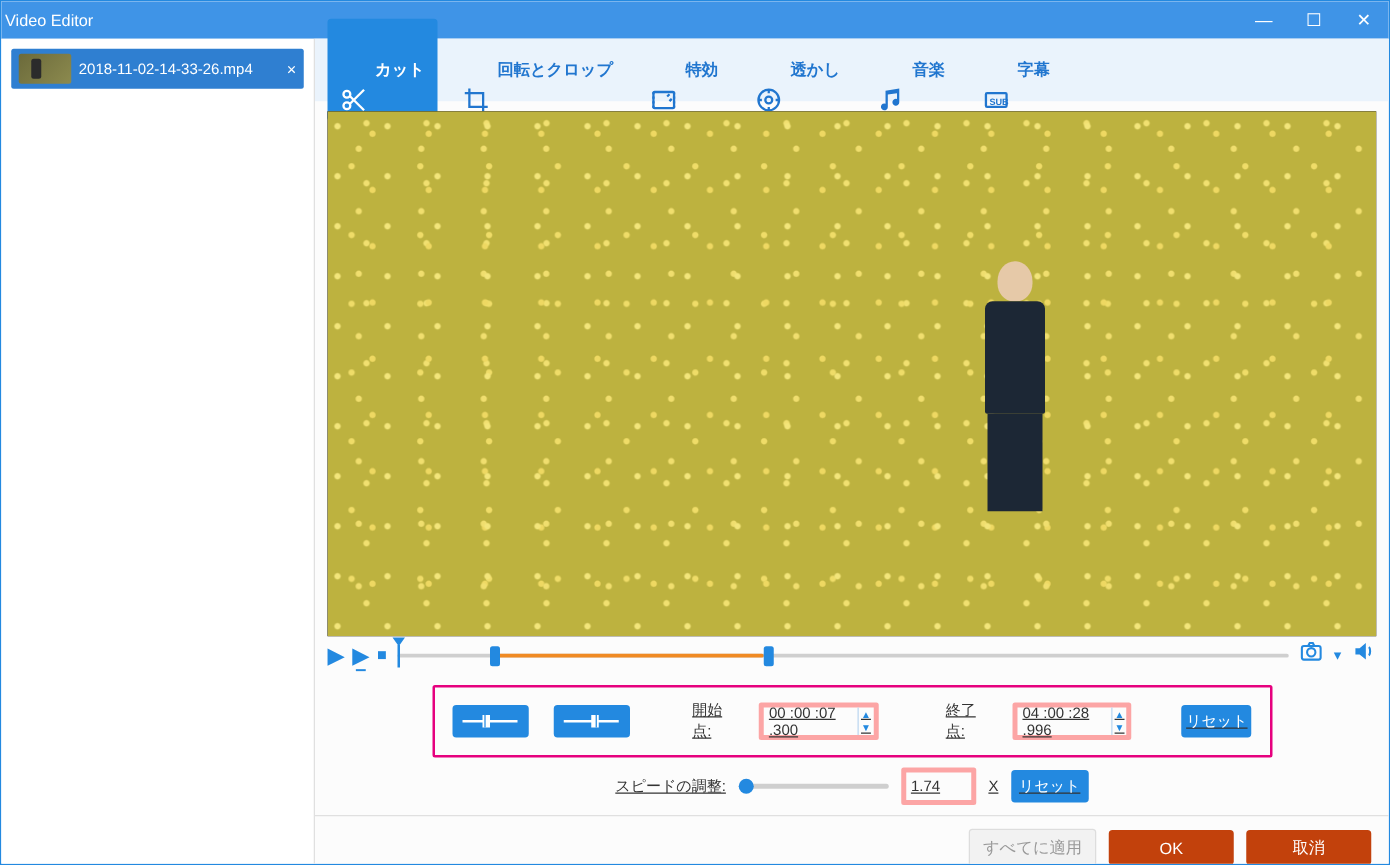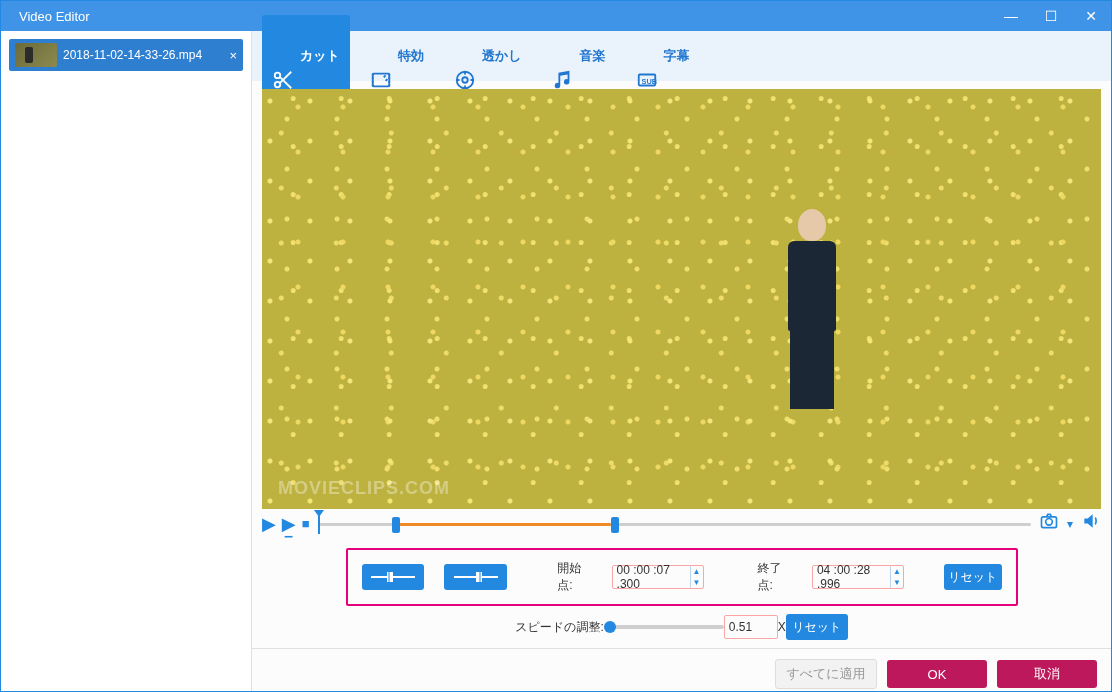--- a/index.html
+++ b/index.html
@@ -13,21 +13,21 @@
     overflow: hidden;
     border: 1px solid #2389e0;
     box-sizing: border-box;
   }
   .titlebar {
     height: 30px;
     background: #3f94e7;
     color: #fff;
     display: flex;
     align-items: center;
-    padding-left: 18px;
+    padding-left: 3px;
     justify-content: space-between;
   }
   .titlebar .title {
     font-size: 13px;
   }
   .winctrls {
     display: flex;
     height: 100%;
   }
   .winctrls div {
@@ -185,61 +185,61 @@
   .track .playhead{
     position:absolute;top:1px;width:2px;height:18px;background:#2389e0;
   }
   .track .playhead::before{
     content:"";position:absolute;top:-6px;left:-4px;
     border-left:5px solid transparent;border-right:5px solid transparent;border-top:7px solid #2389e0;
   }
   .righticons{display:flex;gap:8px;align-items:center;color:#2389e0;font-size:18px;}
   .redbox{
     margin:6px auto 4px;border:2px solid #e6007e;border-radius:2px;
-    width:640px;padding:10px 14px;display:flex;align-items:center;gap:20px;
+    width:640px;padding:10px 14px;display:flex;align-items:center;gap:20px;text-decoration:underline;
   }
   .bluesmall{
     background:#2389e0;color:#fff;border-radius:3px;
     width:62px;height:26px;display:flex;align-items:center;justify-content:center;
     font-size:12px;
   }
   .bluesmall.wide{width:66px;}
   .markerbtn{
     background:#2389e0;width:72px;height:26px;border-radius:3px;
     display:flex;align-items:center;justify-content:center;
   }
   .markerbtn svg{width:48px;height:14px;}
   .timelabel{font-size:12px;color:#333;}
   .spinnerbox{
-    display:flex;align-items:center;border:1px solid #fca5a5;border-radius:2px;
+    display:flex;align-items:center;border:4px solid #fca5a5;border-radius:2px;
     height:22px;
   }
   .spinnerbox span{padding:0 4px;}
   .spinnerbox .arrows{
     width:14px;display:flex;flex-direction:column;border-left:1px solid #bcd6ef;height:100%;
   }
   .spinnerbox .arrows div{flex:1;display:flex;align-items:center;justify-content:center;font-size:8px;color:#2389e0;}
   .speedrow{
-    display:flex;align-items:center;justify-content:center;gap:0;padding:4px 0 8px;font-size:12px;
+    display:flex;align-items:center;justify-content:center;gap:10px;padding:4px 0 8px;font-size:12px;text-decoration:underline;
   }
   .speedslider{
     width:120px;height:4px;background:#cfcfcf;border-radius:2px;position:relative;
   }
   .speedslider .dot{
     position:absolute;left:0%;top:-4px;width:12px;height:12px;border-radius:50%;background:#2389e0;
   }
   .footer{
     border-top:1px solid #e0e0e0;
     padding:10px 14px;display:flex;justify-content:flex-end;gap:10px;align-items:center;
   }
   .btn{
     min-width:100px;height:28px;border-radius:3px;display:flex;align-items:center;justify-content:center;
     font-size:13px;
   }
-  .btn.primary{background:#be185d;color:#fff;}
+  .btn.primary{background:#c2410c;color:#fff;}
   .btn.ghost{background:#f2f2f2;color:#999;border:1px solid #ddd;}
 </style>
 </head>
 <body>
 
 <div class="titlebar">
   <span class="title">Video Editor</span>
   <div class="winctrls">
     <div>―</div>
     <div>☐</div>
@@ -265,20 +265,29 @@
               <circle cx="6" cy="17" r="3"></circle>
               <path d="M8.5 8.5 L21 21"></path>
               <path d="M8.5 15.5 L21 3"></path>
             </svg>
         </span>
         <span>カット</span>
       </div>
       <div class="tool">
         <span class="icon">
           <svg viewBox="0 0 24 24" width="22" height="22" fill="none" stroke="#2176cf" stroke-width="2">
+              <path d="M6 2v16h16"></path>
+              <path d="M2 6h16v16"></path>
+            </svg>
+        </span>
+        <span>回転とクロップ</span>
+      </div>
+      <div class="tool">
+        <span class="icon">
+          <svg viewBox="0 0 24 24" width="22" height="22" fill="none" stroke="#2176cf" stroke-width="2">
               <rect x="3" y="5" width="18" height="14" rx="1"></rect>
               <path d="M3 5v14M21 5v14" stroke-dasharray="2 2"></path>
               <path d="M15 9l2-2M17 13l2-2"></path>
             </svg>
         </span>
         <span>特効</span>
       </div>
       <div class="tool">
         <span class="icon">
           <svg viewBox="0 0 24 24" width="22" height="22" fill="none" stroke="#2176cf" stroke-width="2">
@@ -309,21 +318,20 @@
     </div>
 
     <div class="preview-wrap">
       <div class="preview">
         <div class="flowerfield"></div>
         <div class="man">
           <div class="head"></div>
             <div class="torso"></div>
             <div class="legs"></div>
         </div>
-        <div class="watermark">MOVIECLIPS.COM</div>
       </div>
     </div>
 
 
     <div class="sliderrow">
       <div class="playbtns">
         <span class="pbtn">▶</span>
         <span class="pbtn" style="position:relative;">▶<span style="font-size:10px;position:absolute;left:3px;bottom:-2px;">▁</span></span>
         <span class="pbtn" style="font-size:13px;">■</span>
       </div>
@@ -388,21 +396,21 @@
       <span style="flex:1;"></span>
       <div class="bluesmall wide">リセット</div>
     </div>
 
     <div class="speedrow">
       <span>スピードの調整:</span>
       <div class="speedslider">
         <div class="dot"></div>
       </div>
       <div class="spinnerbox" style="width:52px;">
-        <span>0.51</span>
+        <span>1.74</span>
       </div>
       <span>X</span>
       <div class="bluesmall">リセット</div>
     </div>
 
     <div style="flex:1;"></div>
 
     <div class="footer">
       <div class="btn ghost">すべてに適用</div>
       <div class="btn primary">OK</div>

